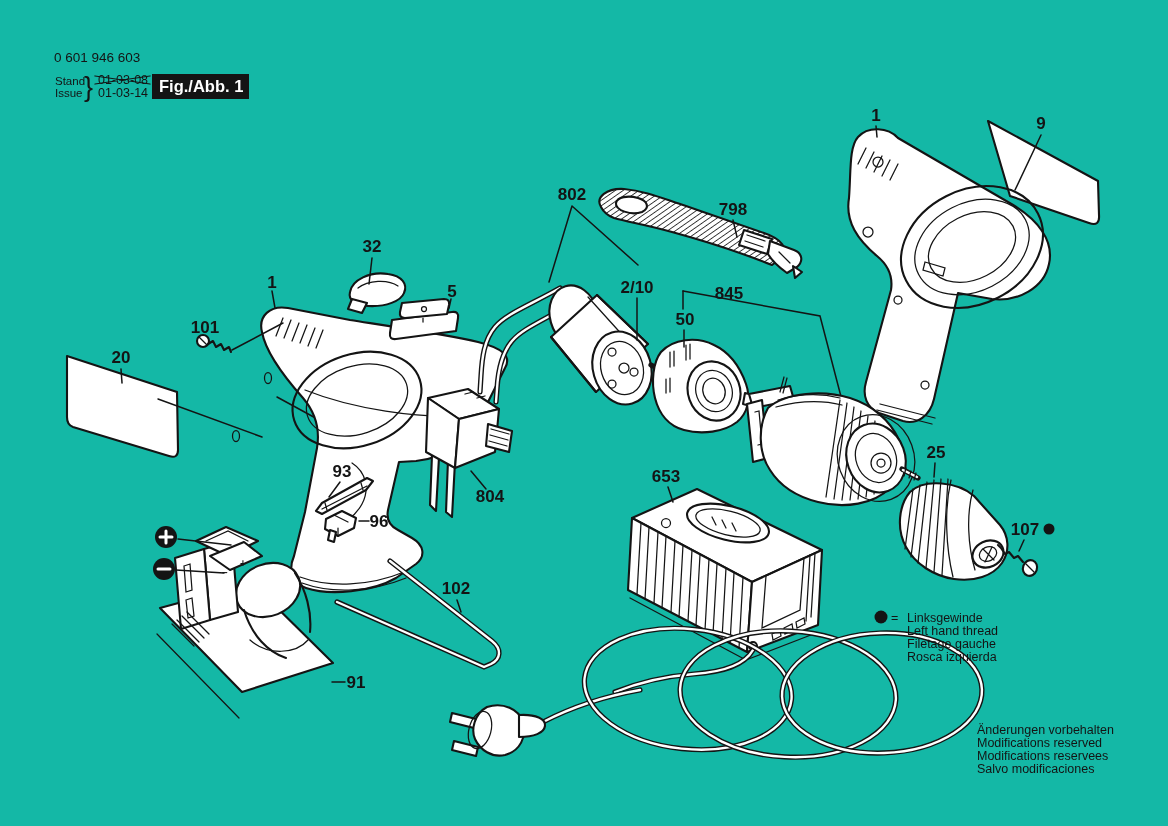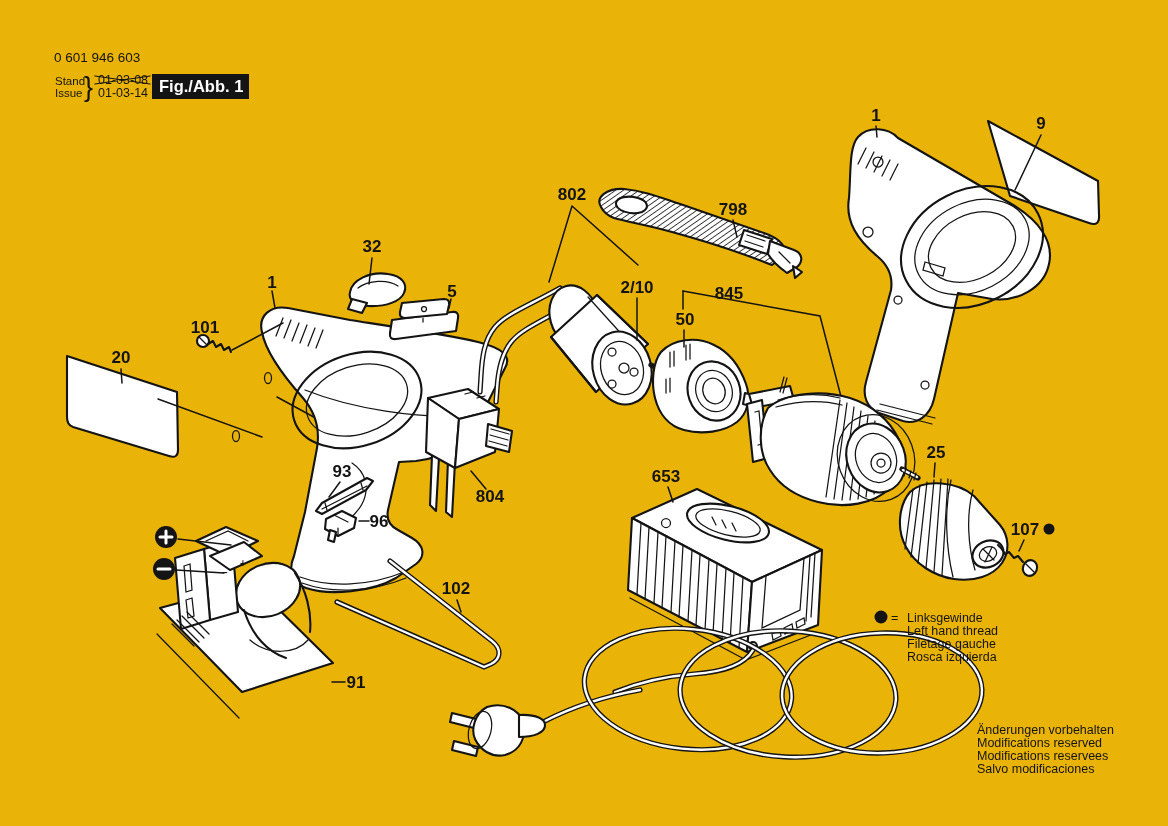--- a/index.html
+++ b/index.html
@@ -1,16 +1,16 @@
 <!DOCTYPE html>
 <html><head>
 <meta charset="utf-8">
 <style>
   html,body{margin:0;padding:0;background:#fff;}
-  .stage{position:relative;width:1168px;height:826px;background:#eab308;overflow:hidden;
+  .stage{position:relative;width:1168px;height:826px;background:#14b8a6;overflow:hidden;
          font-family:"Liberation Sans",sans-serif;}
   svg{display:block}
   svg text{font-family:"Liberation Sans",sans-serif;fill:#141414;}
   .callout{font-size:17px;font-weight:bold;text-anchor:middle;}
   .hdr-num{font-size:13.5px;}
   .hdr-sm{font-size:11.5px;}
   .hdr-date{font-size:12.5px;}
   .brace{font-size:27px;}
   .badge-text{font-size:16.5px;font-weight:bold;fill:#ffffff;}
   .small-note{font-size:12.5px;}

